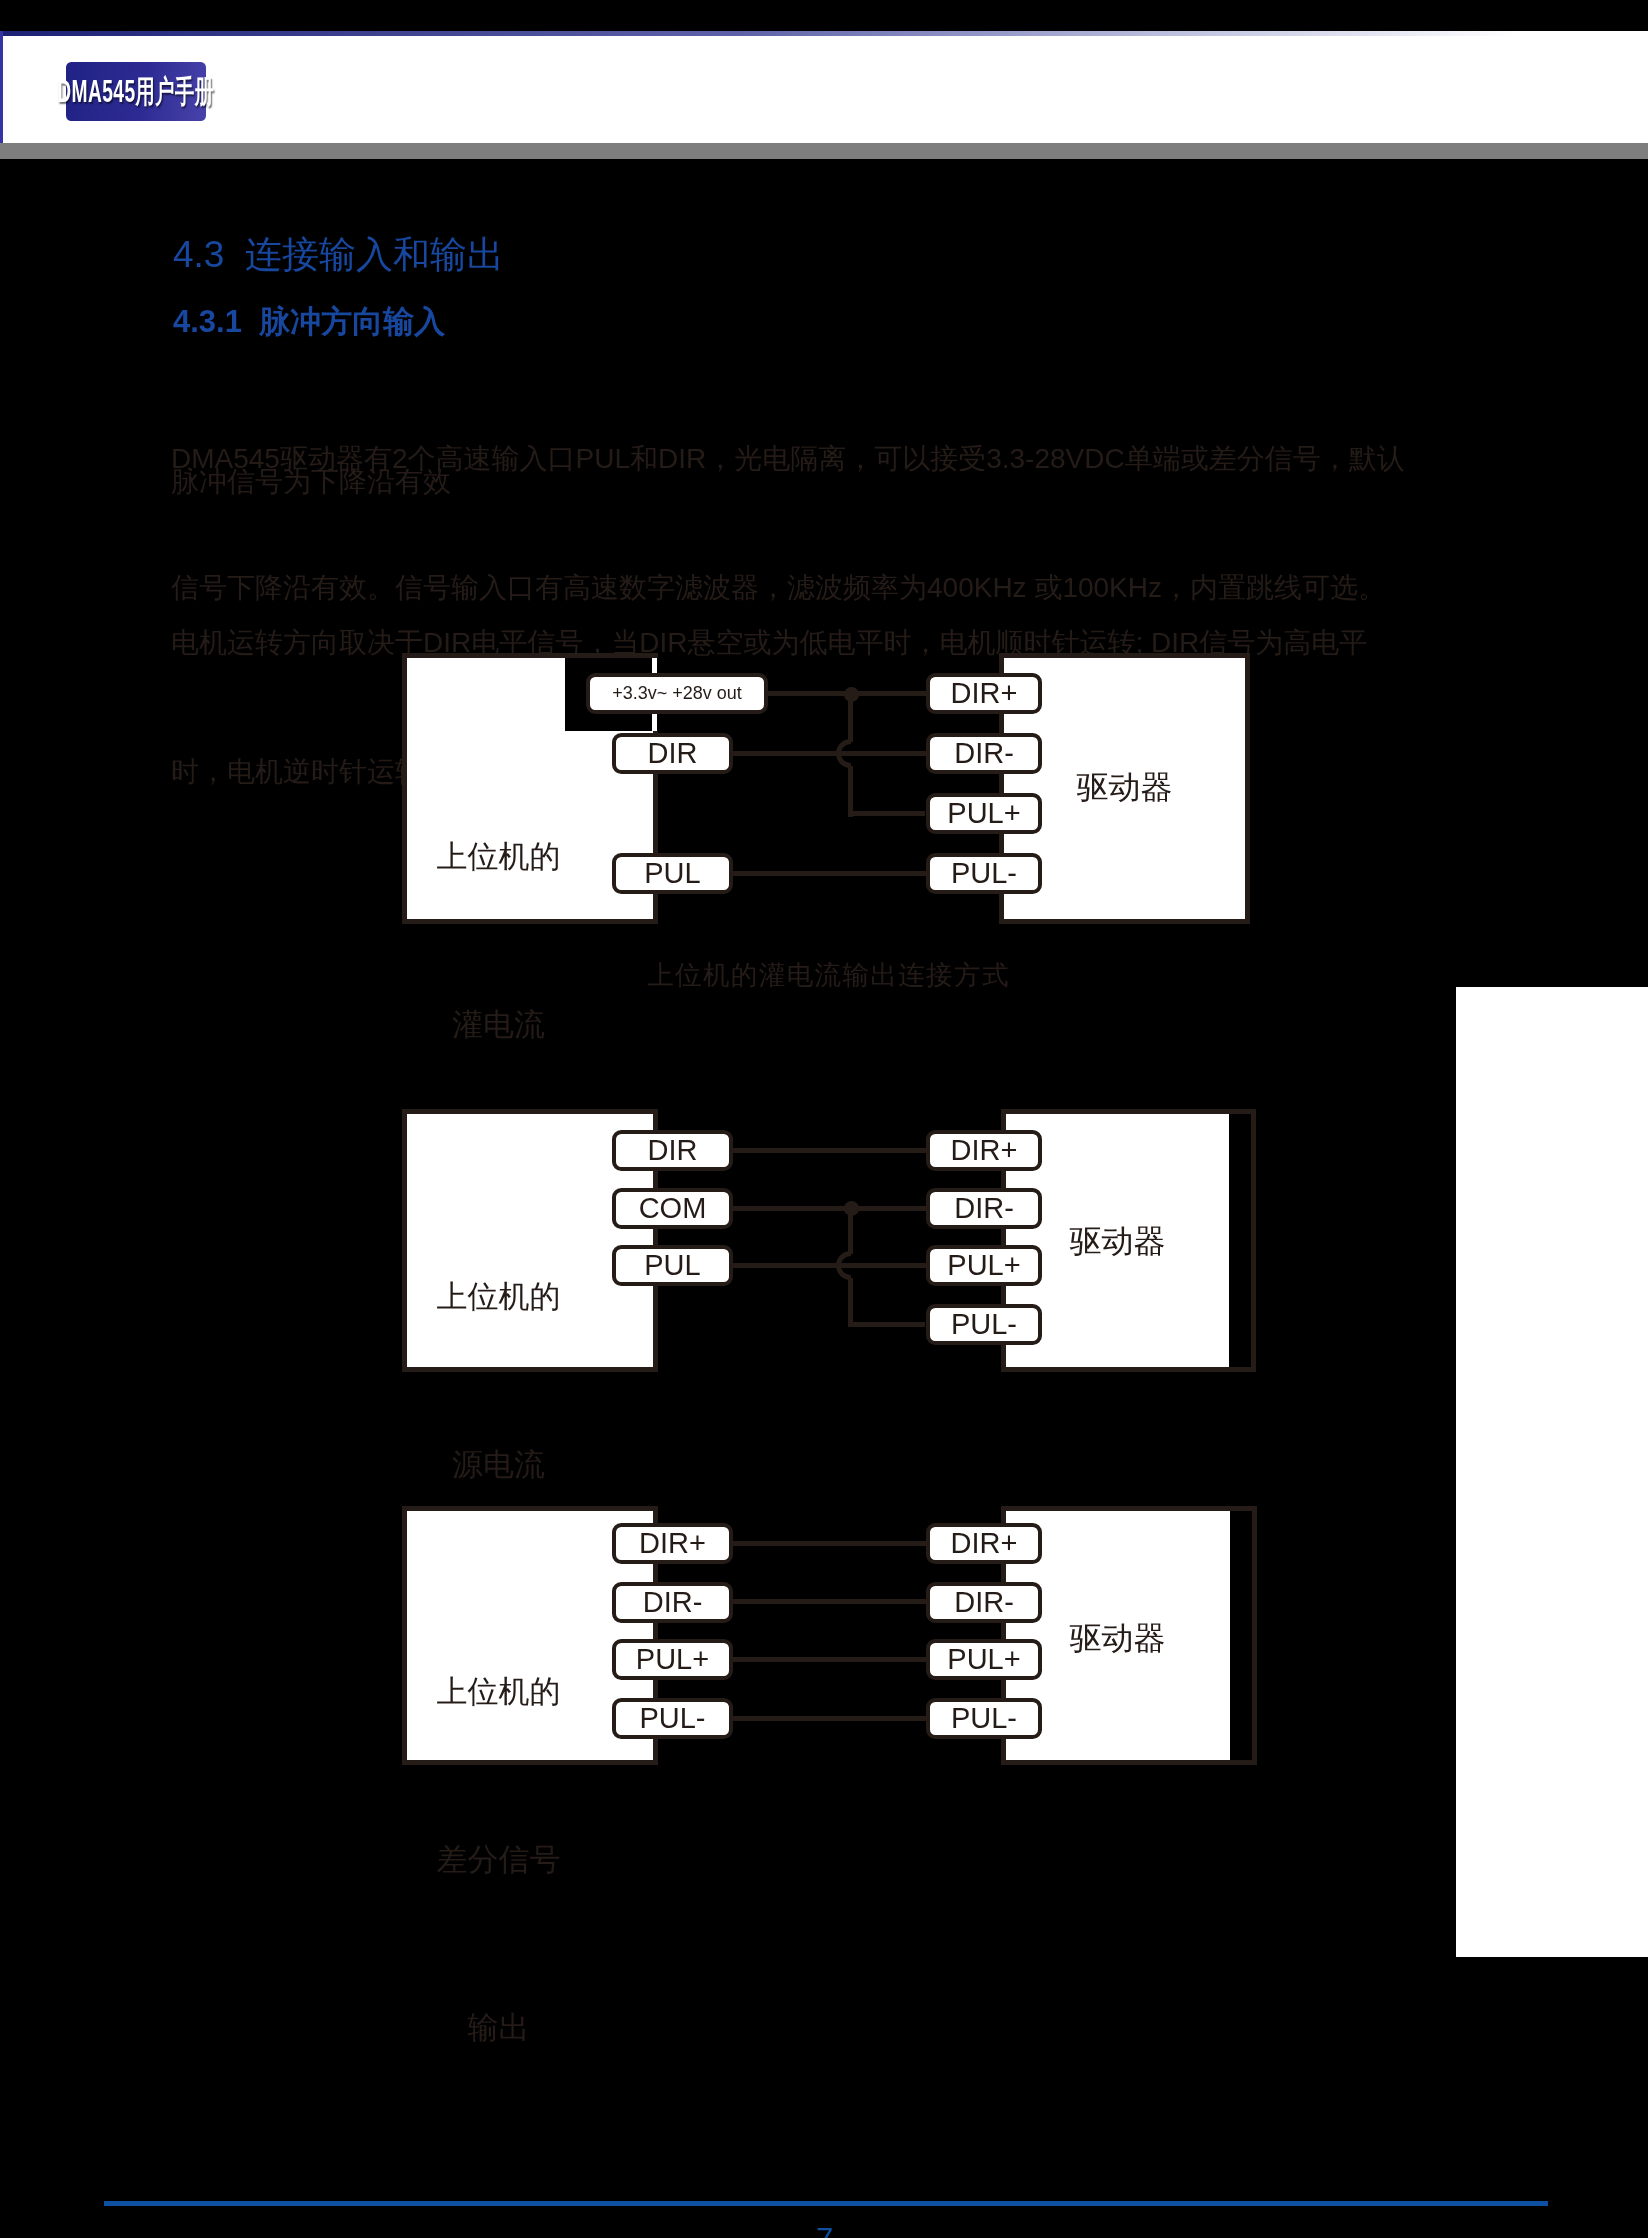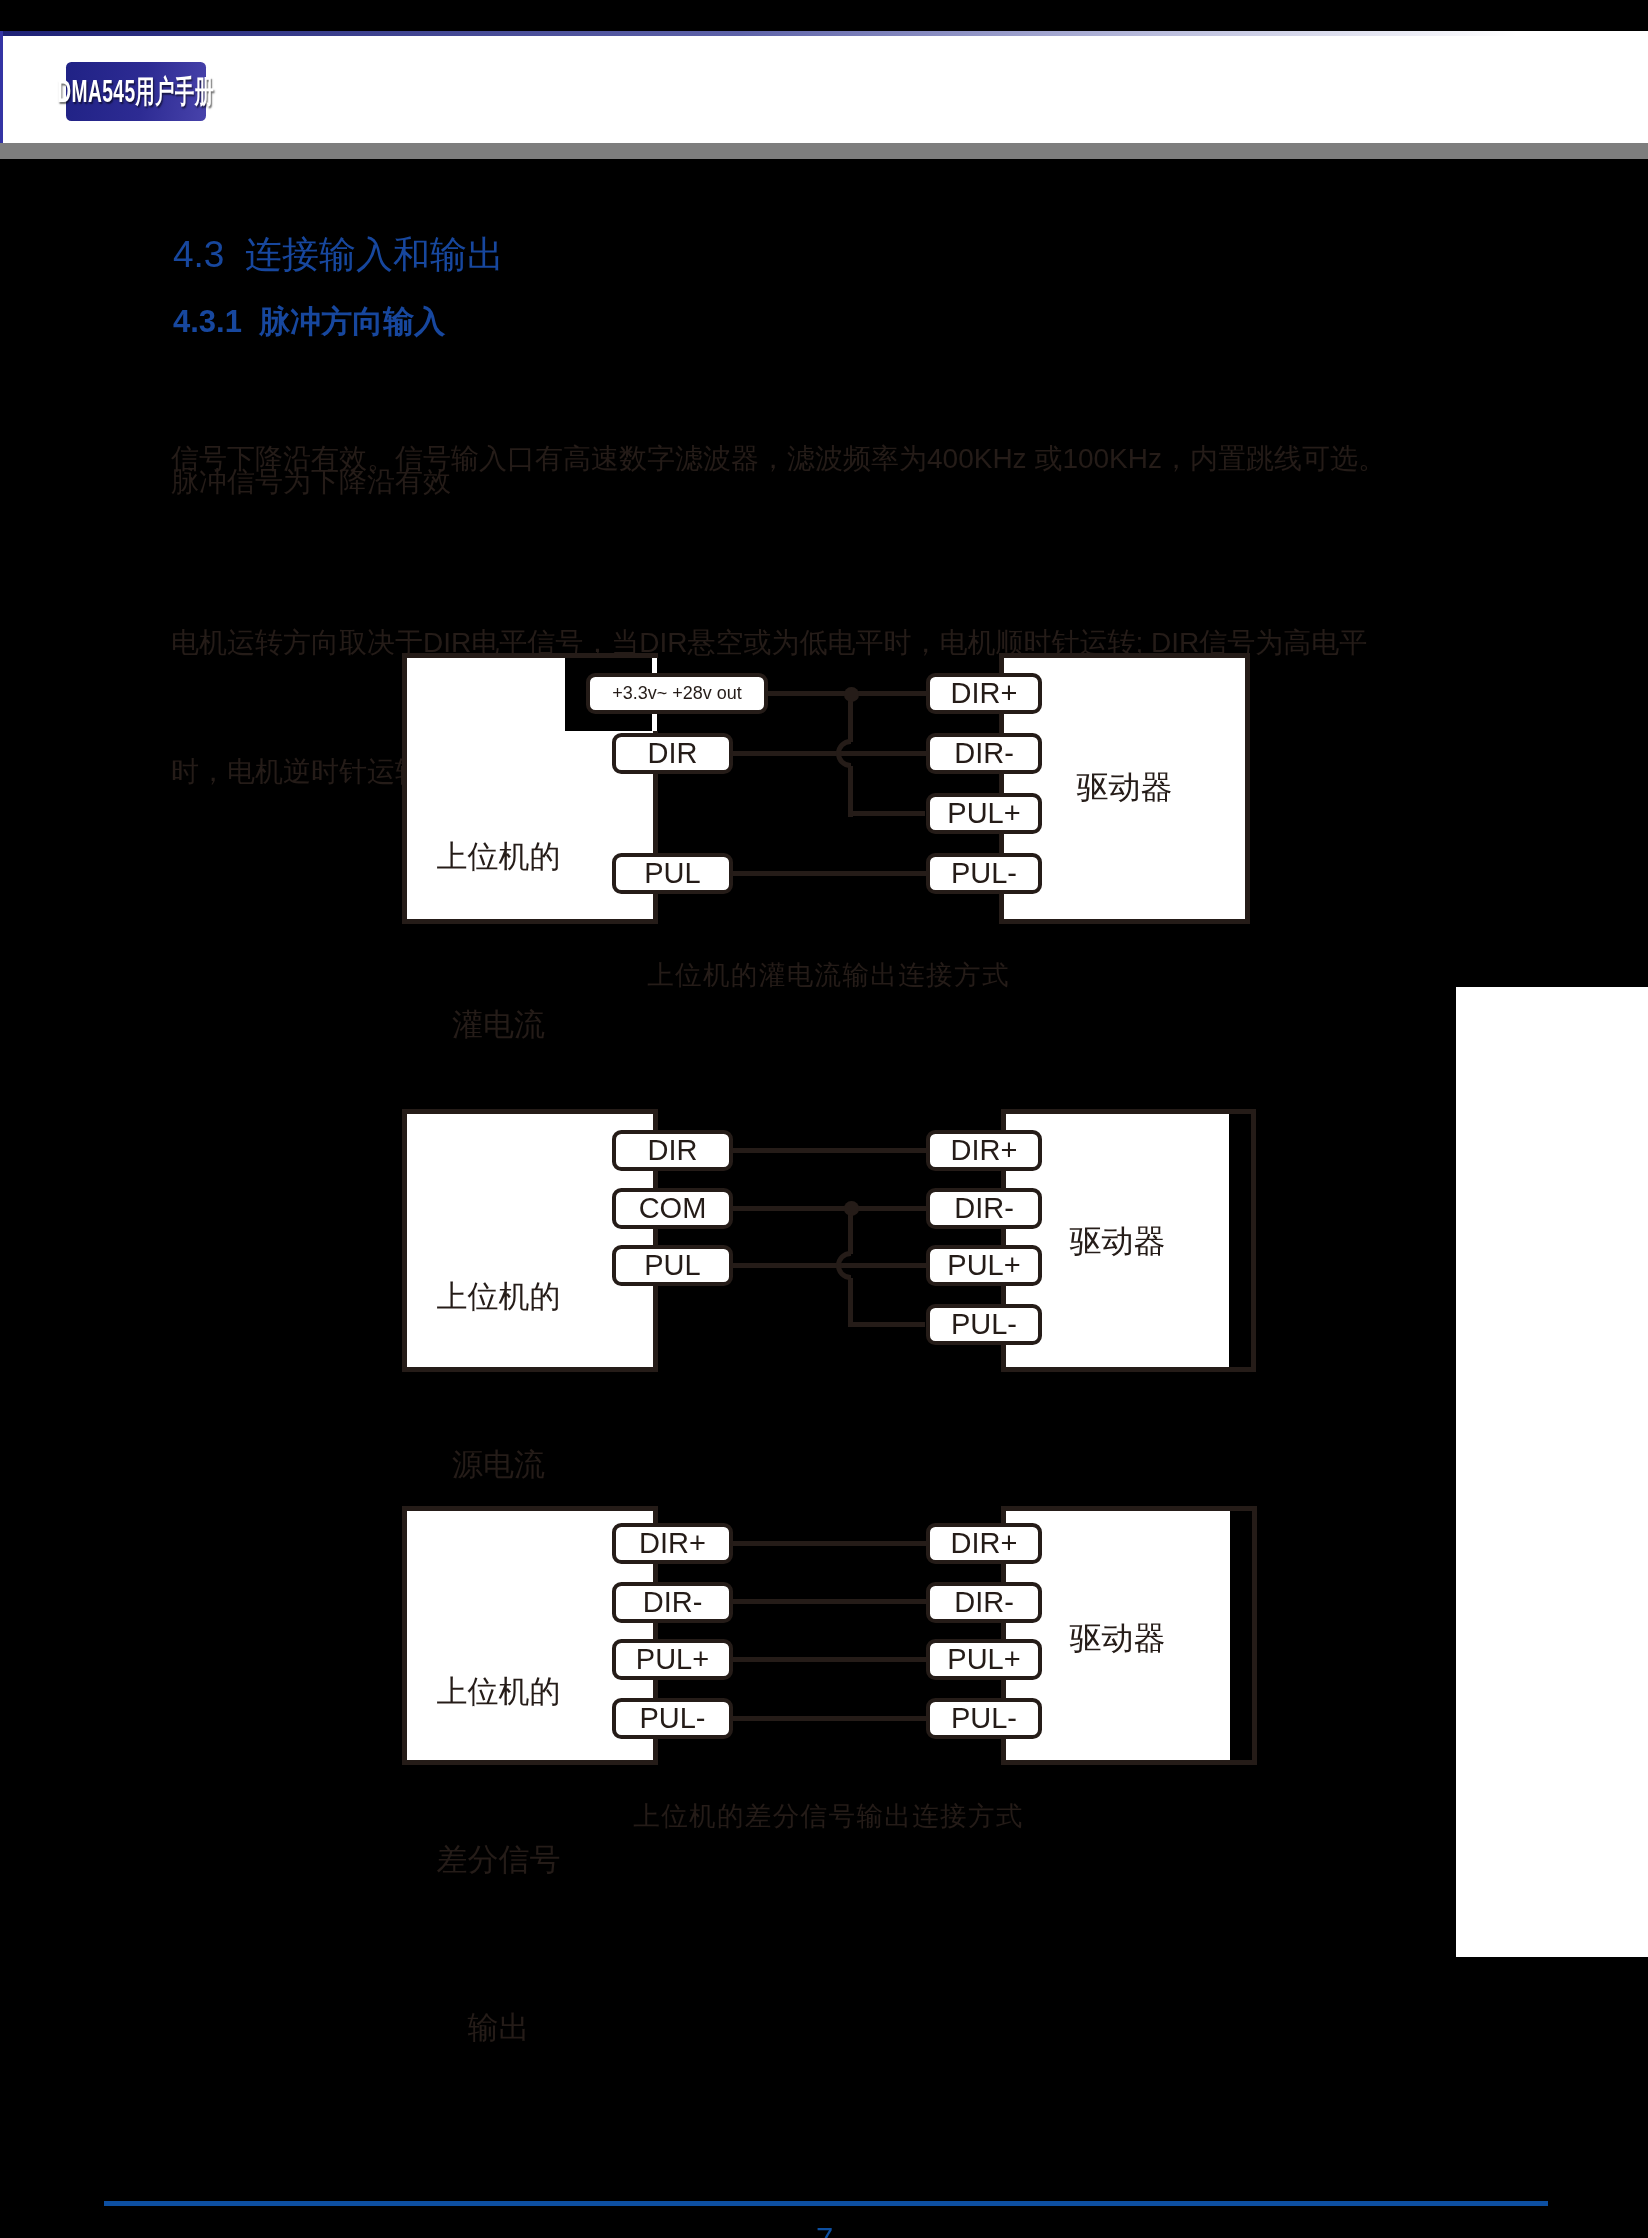--- a/index.html
+++ b/index.html
@@ -76,20 +76,21 @@
   <div class="top-strip"></div>
   <div class="left-accent"></div>
   <div class="badge">
     <span>DMA545用户手册</span>
   </div>
   <div class="gray-band"></div>
 
   <div class="h1">4.3  连接输入和输出</div>
   <div class="h2">4.3.1  脉冲方向输入</div>
   <div class="para p1">
+    <div>DMA545驱动器有2个高速输入口PUL和DIR，光电隔离，可以接受3.3-28VDC单端或差分信号，默认</div>
     <div>信号下降沿有效。信号输入口有高速数字滤波器，滤波频率为400KHz 或100KHz，内置跳线可选。</div>
   </div>
   <div class="para p2">脉冲信号为下降沿有效</div>
   <div class="para p3">
     <div>电机运转方向取决于DIR电平信号，当DIR悬空或为低电平时，电机顺时针运转; DIR信号为高电平</div>
     <div>时，电机逆时针运转。</div>
   </div>
 
   <div class="bigbox lbox" style="top:622px;height:271px;"></div>
   <div class="notch"></div>
@@ -172,21 +173,20 @@
 
   <div class="pin pinL" style="top:1492px;">DIR+</div>
   <div class="pin pinL" style="top:1551px;">DIR-</div>
   <div class="pin pinL" style="top:1608px;">PUL+</div>
   <div class="pin pinL" style="top:1667px;">PUL-</div>
   <div class="pin pinR" style="top:1492px;">DIR+</div>
   <div class="pin pinR" style="top:1551px;">DIR-</div>
   <div class="pin pinR" style="top:1608px;">PUL+</div>
   <div class="pin pinR" style="top:1667px;">PUL-</div>
 
-  <div class="caption" style="top:1767px;">上位机的差分信号输出连接方式</div>
 
   <div class="white-band"></div>
 
   <div class="footer-line"></div>
   <div class="page-number">7</div>
   <div class="footer-right">
     
     
   </div>
 

